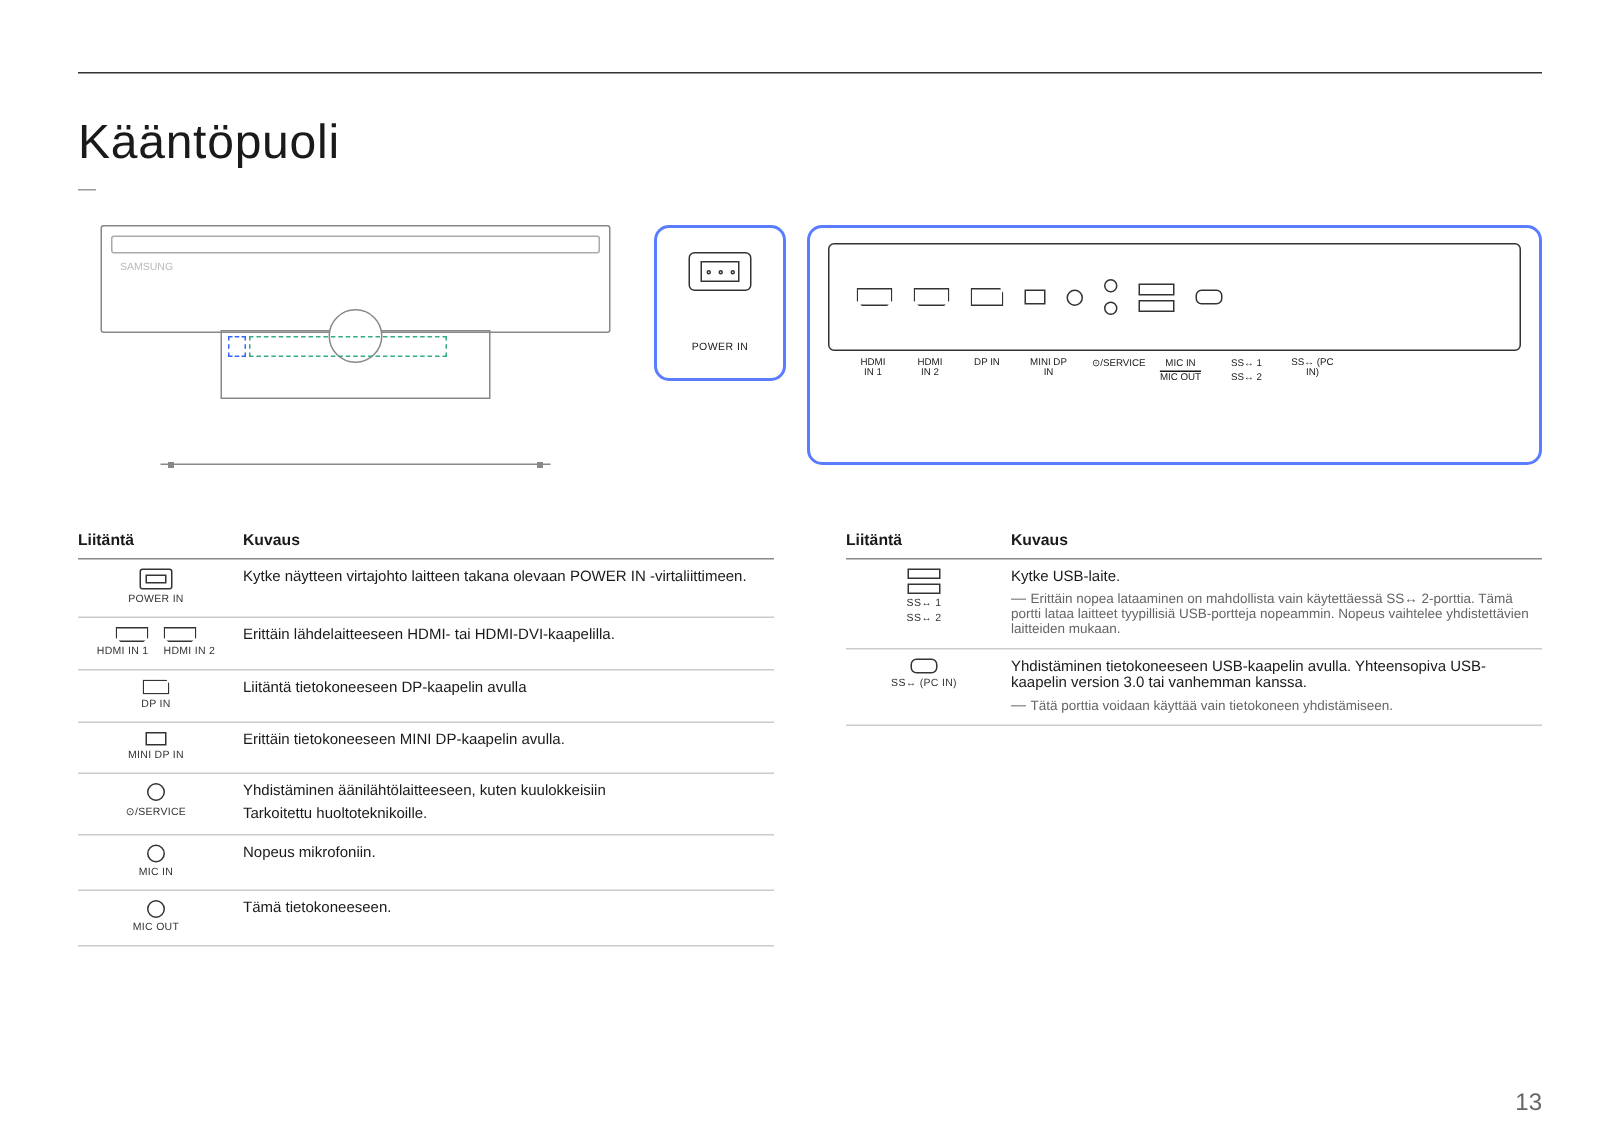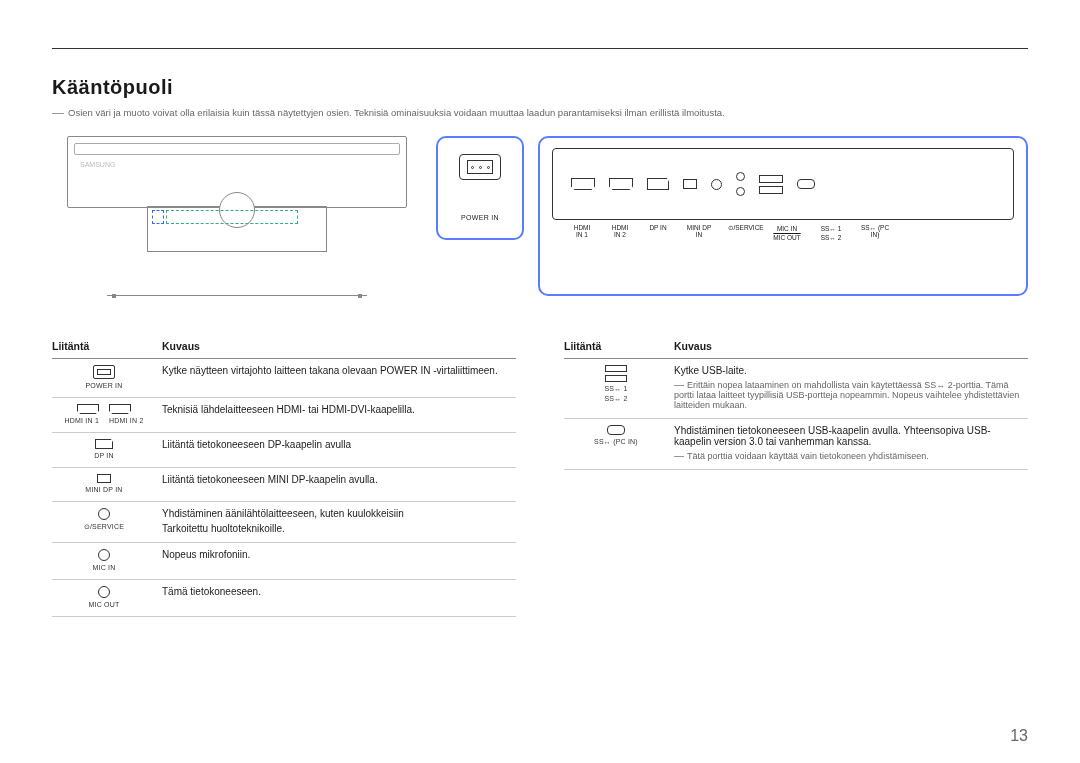--- a/index.html
+++ b/index.html
@@ -6,21 +6,21 @@
   body {
     font-family: Arial, Helvetica, sans-serif;
     background: #fff;
     color: #1a1a1a;
     width: 1080px;
     height: 763px;
     padding: 48px 52px 20px 52px;
     position: relative;
   }
   .top-rule { border-top: 1px solid #333; margin-bottom: 18px; }
-  h1 { font-size: 20px; font-weight: 700; margin-bottom: 8px; letter-spacing: .5px; margin-top: 27px;}
+  h1 { font-size: 32px; font-weight: 400; margin-bottom: 8px; letter-spacing: .5px; margin-top: 27px;}
   .intro { font-size: 9.5px; color: #666; margin-bottom: 18px; }
   .intro .dash { display:inline-block; width:12px; border-top:1px solid #999; vertical-align:middle; margin-right:4px;}
   .diagram-row { display: flex; gap: 14px; margin-bottom: 20px; }
   .monitor-box { width: 370px; height: 160px; position: relative; }
   .monitor-frame { border: 1px solid #888; border-radius: 2px; width: 340px; height: 72px; margin: 0 auto; position: relative; }
   .monitor-frame::before { content:""; position:absolute; left:6px; right:6px; top:6px; height:10px; border:1px solid #aaa; border-radius:2px;}
   .monitor-logo { position:absolute; left:12px; top:24px; font-size:7px; color:#bbb;}
   .hub { position:absolute; top:46%; left:50%; transform:translate(-50%,-50%); width:36px; height:36px; border:1px solid #888; border-radius:50%; background:#fff;}
   .pillar-rect { position:absolute; top:70px; left:50%; transform:translateX(-50%); width:180px; height:46px; border:1px solid #888;}
   .base { position:absolute; bottom:0; left:50%; transform:translateX(-50%); width:260px; border-top:1px solid #888;}
@@ -70,21 +70,21 @@
   .mini-power::after{content:"";position:absolute;inset:3px;border:1px solid #333;}
   .desc-sub { color:#666; font-size:9px; margin-top:4px; }
   .desc-sub .dash{display:inline-block;width:10px;border-top:1px solid #999;vertical-align:middle;margin-right:3px;}
   .pagenum { position:absolute; bottom:18px; right:52px; font-size:16px; color:#666;}
 </style>
 </head>
 <body>
 
 <div class="top-rule"></div>
 <h1>Kääntöpuoli</h1>
-<p class="intro"><span class="dash"></span><span>Osien väri ja muoto voivat olla erilaisia kuin tässä näytettyjen osien. Teknisiä ominaisuuksia voidaan muuttaa laadun parantamiseksi ilman erillistä ilmoitusta.</span></p>
+<p class="intro"><span class="dash"></span></p>
 
 <div class="diagram-row">
   <div class="monitor-box">
     <div class="monitor-frame">
         <span class="monitor-logo">SAMSUNG</span>
       </div>
     <div class="pillar-rect"></div>
     <div class="hub"></div>
     <div class="port-strip2"></div>
     <div class="port-strip"></div>
@@ -170,39 +170,39 @@
                 <div class="row">
                   <div class="mini-port mini-hdmi"></div>
                   <div class="mini-port mini-hdmi"></div>
                 </div>
                 <div class="row">
                   <span class="lbl">HDMI IN 1</span>
                   <span class="lbl">HDMI IN 2</span>
                 </div>
               </div>
             </td>
-        <td>Teknisiä lähdelaitteeseen HDMI- tai HDMI-DVI-kaapelilla.</td>
+        <td>Erittäin lähdelaitteeseen HDMI- tai HDMI-DVI-kaapelilla.</td>
       </tr>
       <tr>
         <td class="iconcell">
               <div class="icon-stack">
                 <div class="mini-port mini-dp"></div>
                 <span class="lbl">DP IN</span>
               </div>
             </td>
         <td>Liitäntä tietokoneeseen DP-kaapelin avulla</td>
       </tr>
       <tr>
         <td class="iconcell">
               <div class="icon-stack">
                 <div class="mini-port mini-mdp"></div>
                 <span class="lbl">MINI DP IN</span>
               </div>
             </td>
-        <td>Liitäntä tietokoneeseen MINI DP-kaapelin avulla.</td>
+        <td>Erittäin tietokoneeseen MINI DP-kaapelin avulla.</td>
       </tr>
       <tr>
         <td class="iconcell">
               <div class="icon-stack">
                 <div class="mini-port mini-jack"></div>
                 <span class="lbl">⊙/SERVICE</span>
               </div>
             </td>
         <td>
               <div>Yhdistäminen äänilähtölaitteeseen, kuten kuulokkeisiin</div>

